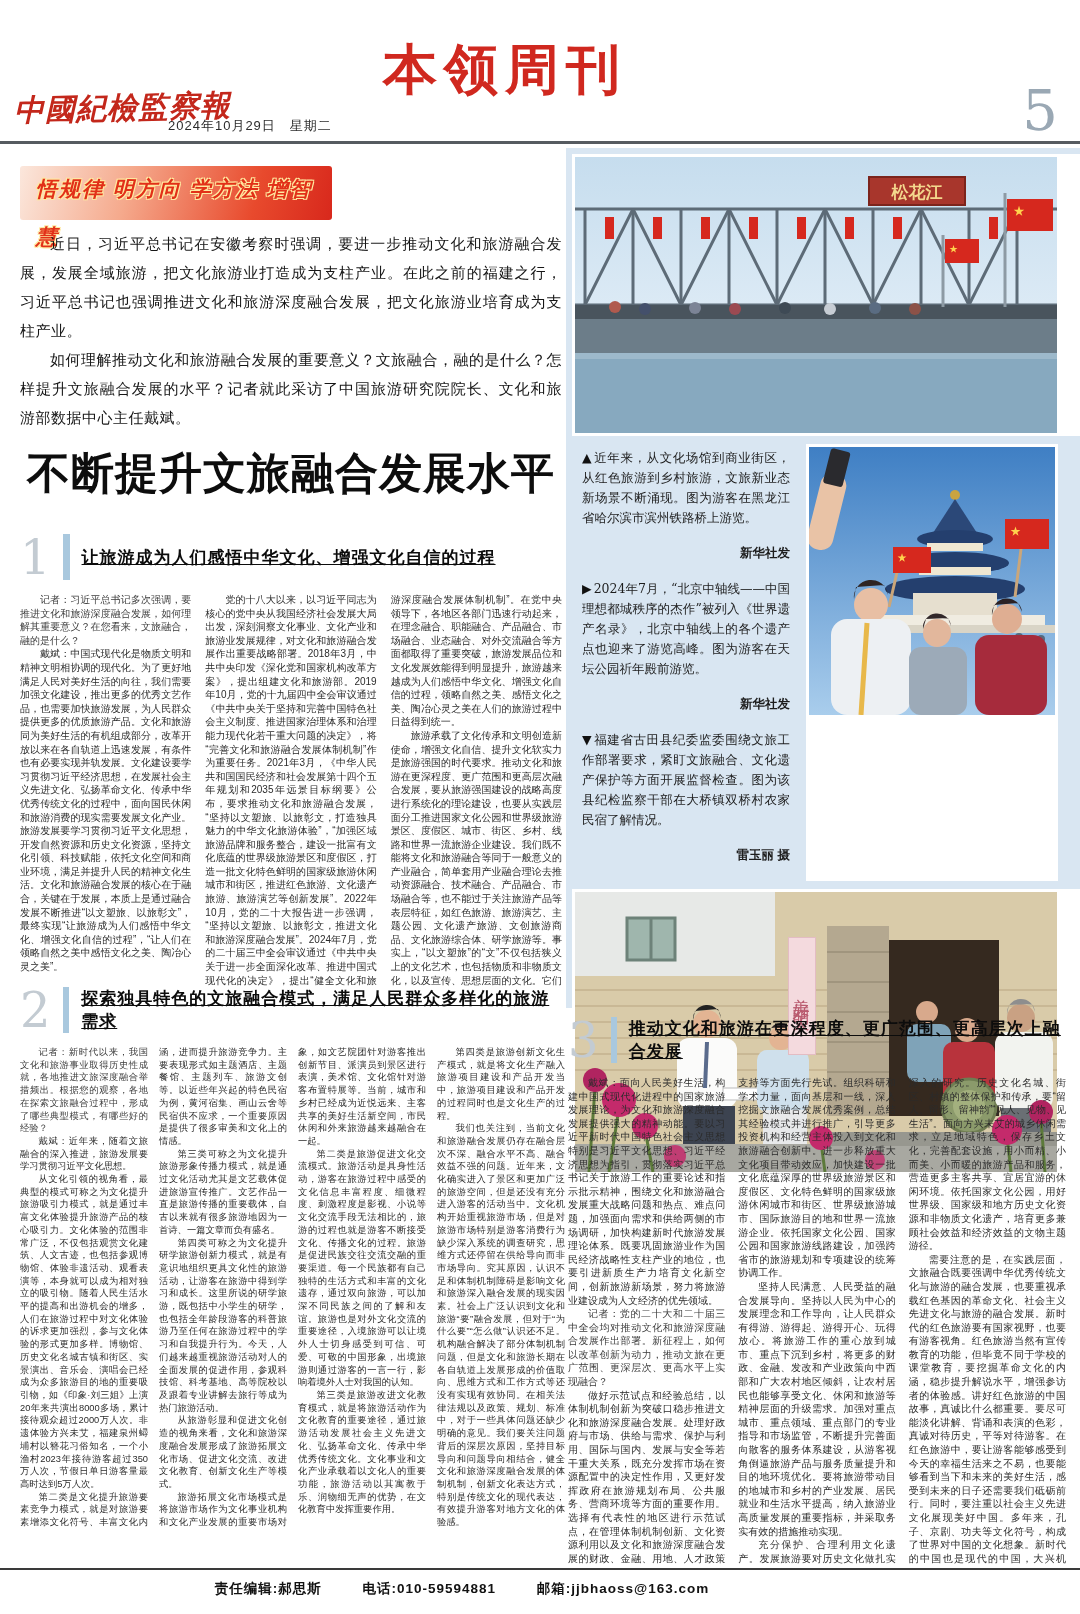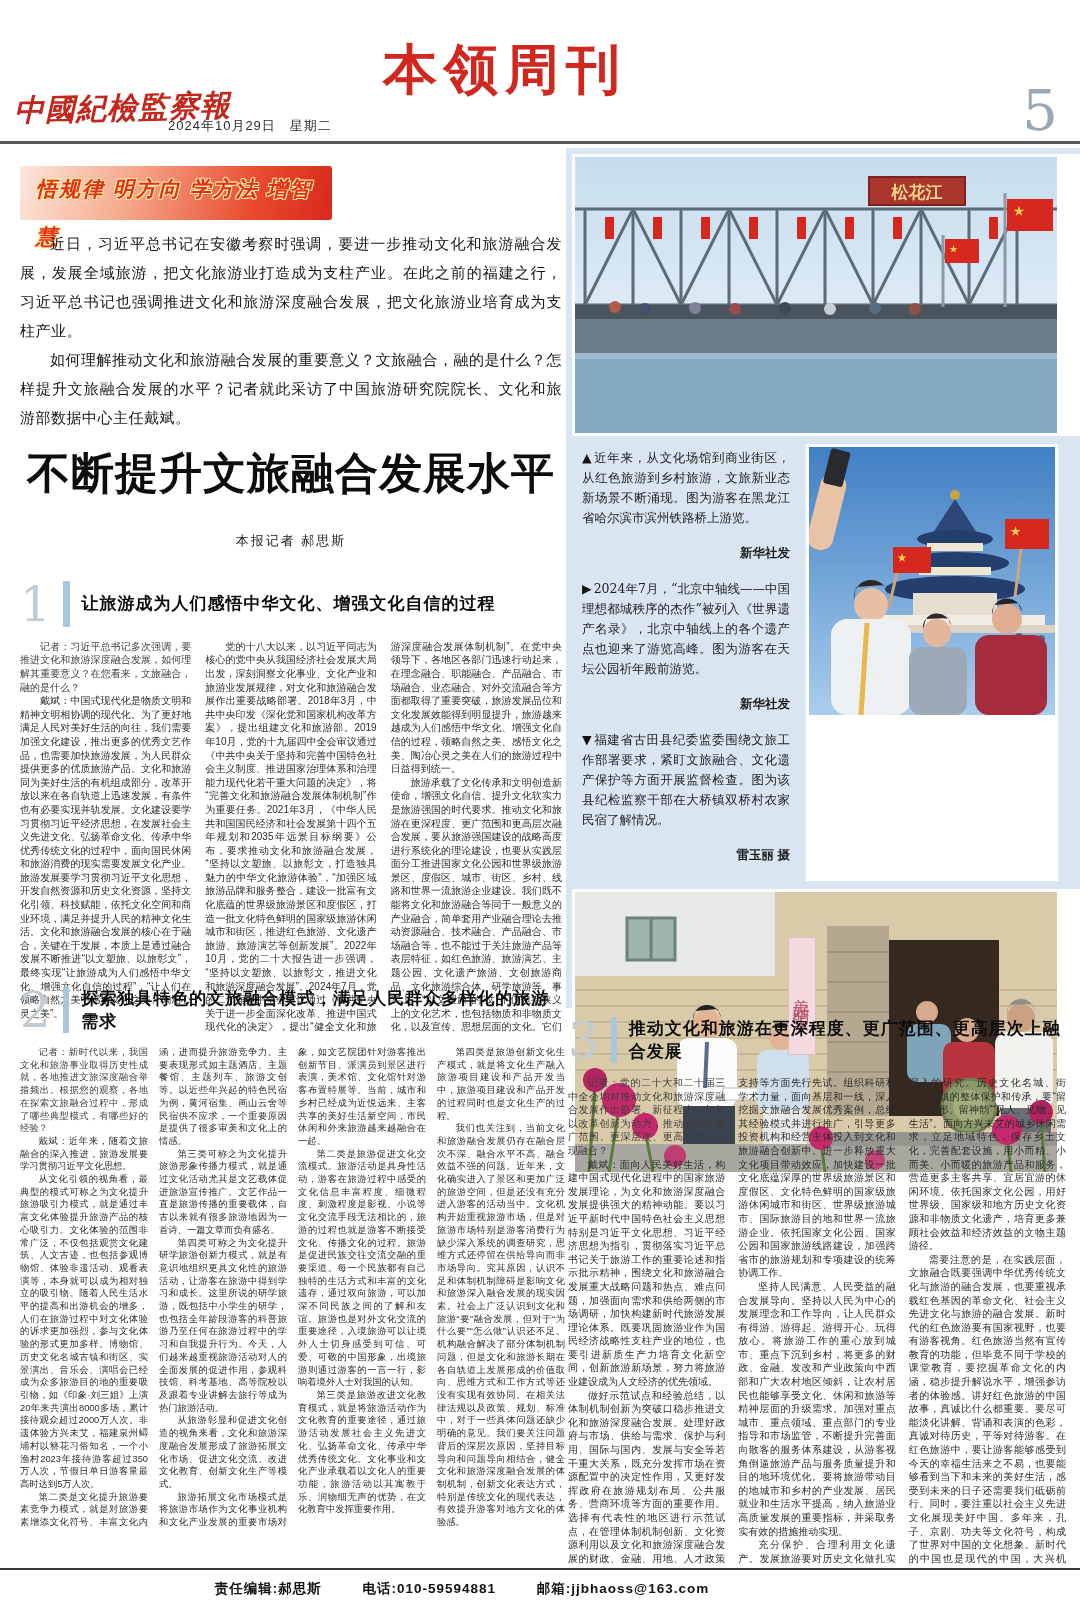--- a/index.html
+++ b/index.html
@@ -28,21 +28,21 @@
   .leftcol{position:absolute;left:20px;top:230px;width:542px;}
   .intro p{margin:0;font-family:"DejaVu Serif",serif;font-size:15px;line-height:29px;
            text-align:justify;text-indent:2em;letter-spacing:.5px;color:#161616;}
   .headline{margin-top:12px;font-family:"DejaVu Serif",serif;font-weight:900;font-size:43px;
             letter-spacing:1px;color:#0d0d0d;text-align:center;white-space:nowrap;}
   .byline{margin-top:16px;text-align:center;font-size:13px;color:#222;letter-spacing:2px;}
 
   .sec-head{display:flex;align-items:center;gap:12px;}
   .sec-num{font-family:"DejaVu Serif",serif;font-weight:300;font-size:48px;color:#c3cbd2;line-height:1;}
   .sec-bar{width:7px;height:46px;background:#a9c8de;}
-  .sec-title{font-size:17px;font-weight:bold;color:#0c0c0c;letter-spacing:1px;}
+  .sec-title{font-size:17px;font-weight:bold;color:#0c0c0c;letter-spacing:1px;text-decoration:underline;}
 
   .body-cols{margin-top:12px;text-align:justify;color:#2b2b2b;overflow:hidden;}
   .body-cols .para{margin:0;text-indent:2em;}
   .body-cols .q{font-family:"DejaVu Serif",serif;color:#3c3c3c;}
 
   #sec1{margin-top:30px;}
   #sec1 .body-cols{column-count:3;column-gap:14px;font-size:10px;line-height:13.6px;height:404px;}
 
   .sec2{position:absolute;left:20px;top:986px;width:545px;}
   .sec2 .body-cols{column-count:4;column-gap:11px;font-size:9.3px;line-height:12.7px;height:498px;}
@@ -93,21 +93,20 @@
   <div class="banner">
     <span>悟规律 明方向 学方法 增智慧</span>
   </div>
 
   <div class="leftcol">
     <div class="intro">
       <p>近日，习近平总书记在安徽考察时强调，要进一步推动文化和旅游融合发展，发展全域旅游，把文化旅游业打造成为支柱产业。在此之前的福建之行，习近平总书记也强调推进文化和旅游深度融合发展，把文化旅游业培育成为支柱产业。</p>
       <p>如何理解推动文化和旅游融合发展的重要意义？文旅融合，融的是什么？怎样提升文旅融合发展的水平？记者就此采访了中国旅游研究院院长、文化和旅游部数据中心主任戴斌。</p>
     </div>
     <h1 class="headline">不断提升文旅融合发展水平</h1>
-    <div class="byline">本报记者 郝思斯</div>
 
     <div id="sec1">
       <div class="sec-head">
         <span class="sec-num">1</span>
         <span class="sec-bar"></span>
         <span class="sec-title">让旅游成为人们感悟中华文化、增强文化自信的过程</span>
       </div>
       <div class="body-cols">
           <p class="para q">记者：习近平总书记多次强调，要推进文化和旅游深度融合发展，如何理解其重要意义？在您看来，文旅融合，融的是什么？</p>
           <p class="para">戴斌：中国式现代化是物质文明和精神文明相协调的现代化。为了更好地满足人民对美好生活的向往，我们需要加强文化建设，推出更多的优秀文艺作品，也需要加快旅游发展，为人民群众提供更多的优质旅游产品。文化和旅游同为美好生活的有机组成部分，改革开放以来在各自轨道上迅速发展，有条件也有必要实现并轨发展。文化建设要学习贯彻习近平经济思想，在发展社会主义先进文化、弘扬革命文化、传承中华优秀传统文化的过程中，面向国民休闲和旅游消费的现实需要发展文化产业。旅游发展要学习贯彻习近平文化思想，开发自然资源和历史文化资源，坚持文化引领、科技赋能，依托文化空间和商业环境，满足并提升人民的精神文化生活。文化和旅游融合发展的核心在于融合，关键在于发展，本质上是通过融合发展不断推进“以文塑旅、以旅彰文”，最终实现“让旅游成为人们感悟中华文化、增强文化自信的过程”，“让人们在领略自然之美中感悟文化之美、陶冶心灵之美”。</p>
@@ -365,22 +364,22 @@
     </div>
   </div>
 
   <div class="sec3">
     <div class="sec-head">
       <span class="sec-num">3</span>
       <span class="sec-bar"></span>
       <span class="sec-title">推动文化和旅游在更深程度、更广范围、更高层次上融合发展</span>
     </div>
     <div class="body-cols">
+        <p class="para">戴斌：面向人民美好生活，构建中国式现代化进程中的国家旅游发展理论，为文化和旅游深度融合发展提供强大的精神动能。要以习近平新时代中国特色社会主义思想特别是习近平文化思想、习近平经济思想为指引，贯彻落实习近平总书记关于旅游工作的重要论述和指示批示精神，围绕文化和旅游融合发展重大战略问题和热点、难点问题，加强面向需求和供给两侧的市场调研，加快构建新时代旅游发展理论体系。既要巩固旅游业作为国民经济战略性支柱产业的地位，也要引进新质生产力培育文化新空间，创新旅游新场景，努力将旅游业建设成为人文经济的优先领域。</p>
         <p class="para q">记者：党的二十大和二十届三中全会均对推动文化和旅游深度融合发展作出部署。新征程上，如何以改革创新为动力，推动文旅在更广范围、更深层次、更高水平上实现融合？</p>
-        <p class="para">戴斌：面向人民美好生活，构建中国式现代化进程中的国家旅游发展理论，为文化和旅游深度融合发展提供强大的精神动能。要以习近平新时代中国特色社会主义思想特别是习近平文化思想、习近平经济思想为指引，贯彻落实习近平总书记关于旅游工作的重要论述和指示批示精神，围绕文化和旅游融合发展重大战略问题和热点、难点问题，加强面向需求和供给两侧的市场调研，加快构建新时代旅游发展理论体系。既要巩固旅游业作为国民经济战略性支柱产业的地位，也要引进新质生产力培育文化新空间，创新旅游新场景，努力将旅游业建设成为人文经济的优先领域。</p>
         <p class="para">做好示范试点和经验总结，以体制机制创新为突破口稳步推进文化和旅游深度融合发展。处理好政府与市场、供给与需求、保护与利用、国际与国内、发展与安全等若干重大关系，既充分发挥市场在资源配置中的决定性作用，又更好发挥政府在旅游规划布局、公共服务、营商环境等方面的重要作用。选择有代表性的地区进行示范试点，在管理体制机制创新、文化资源利用以及文化和旅游深度融合发展的财政、金融、用地、人才政策支持等方面先行先试。组织科研和学术力量，面向基层和一线，深入挖掘文旅融合发展优秀案例，总结其经验模式并进行推广，引导更多投资机构和经营主体投入到文化和旅游融合创新中。进一步释放重大文化项目带动效应，加快建设一批文化底蕴深厚的世界级旅游景区和度假区、文化特色鲜明的国家级旅游休闲城市和街区、世界级旅游城市、国际旅游目的地和世界一流旅游企业。依托国家文化公园、国家公园和国家旅游线路建设，加强跨省市的旅游规划和专项建设的统筹协调工作。</p>
         <p class="para">坚持人民满意、人民受益的融合发展导向。坚持以人民为中心的发展理念和工作导向，让人民群众有得游、游得起、游得开心、玩得放心。将旅游工作的重心放到城市、重点下沉到乡村，将更多的财政、金融、发改和产业政策向中西部和广大农村地区倾斜，让农村居民也能够享受文化、休闲和旅游等精神层面的升级需求。加强对重点城市、重点领域、重点部门的专业指导和市场监管，不断提升完善面向散客的服务体系建设，从游客视角倒逼旅游产品与服务质量提升和目的地环境优化。要将旅游带动目的地城市和乡村的产业发展、居民就业和生活水平提高，纳入旅游业高质量发展的重要指标，并采取务实有效的措施推动实现。</p>
         <p class="para">充分保护、合理利用文化遗产。发展旅游要对历史文化做扎实深入的研究。历史文化名城、街区、村镇的整体保护和传承，要“留人、留形、留神韵”“见人、见物、见生活”。面向方兴未艾的城乡休闲需求，立足地域特色，保存乡土文化，完善配套设施，用小而精、小而美、小而暖的旅游产品和服务，营造更多主客共享、宜居宜游的休闲环境。依托国家文化公园，用好世界级、国家级和地方历史文化资源和非物质文化遗产，培育更多兼顾社会效益和经济效益的文物主题游径。</p>
         <p class="para">需要注意的是，在实践层面，文旅融合既要强调中华优秀传统文化与旅游的融合发展，也要重视承载红色基因的革命文化、社会主义先进文化与旅游的融合发展。新时代的红色旅游要有国家视野，也要有游客视角。红色旅游当然有宣传教育的功能，但毕竟不同于学校的课堂教育，要挖掘革命文化的内涵，稳步提升解说水平，增强参访者的体验感。讲好红色旅游的中国故事，真诚比什么都重要。要尽可能淡化讲解、背诵和表演的色彩，真诚对待历史，平等对待游客。在红色旅游中，要让游客能够感受到今天的幸福生活来之不易，也要能够看到当下和未来的美好生活，感受到未来的日子还需要我们砥砺前行。同时，要注重以社会主义先进文化展现美好中国。多年来，孔子、京剧、功夫等文化符号，构成了世界对中国的文化想象。新时代的中国也是现代的中国，大兴机场、CBD、广州塔、京沪高铁、浦东新区等地标性建筑，也应该与故宫、兵马俑、殷墟、良渚等一起成为国家旅游形象的新载体。要思考如何更好将社会主义先进文化融入旅游场景中，展示一个自强不息、现代时尚又传承文明的美好中国。</p>
       </div>
   </div>
 
   <div class="footer-rule"></div>
   <div class="footer">
     <span>责任编辑:郝思斯</span>

